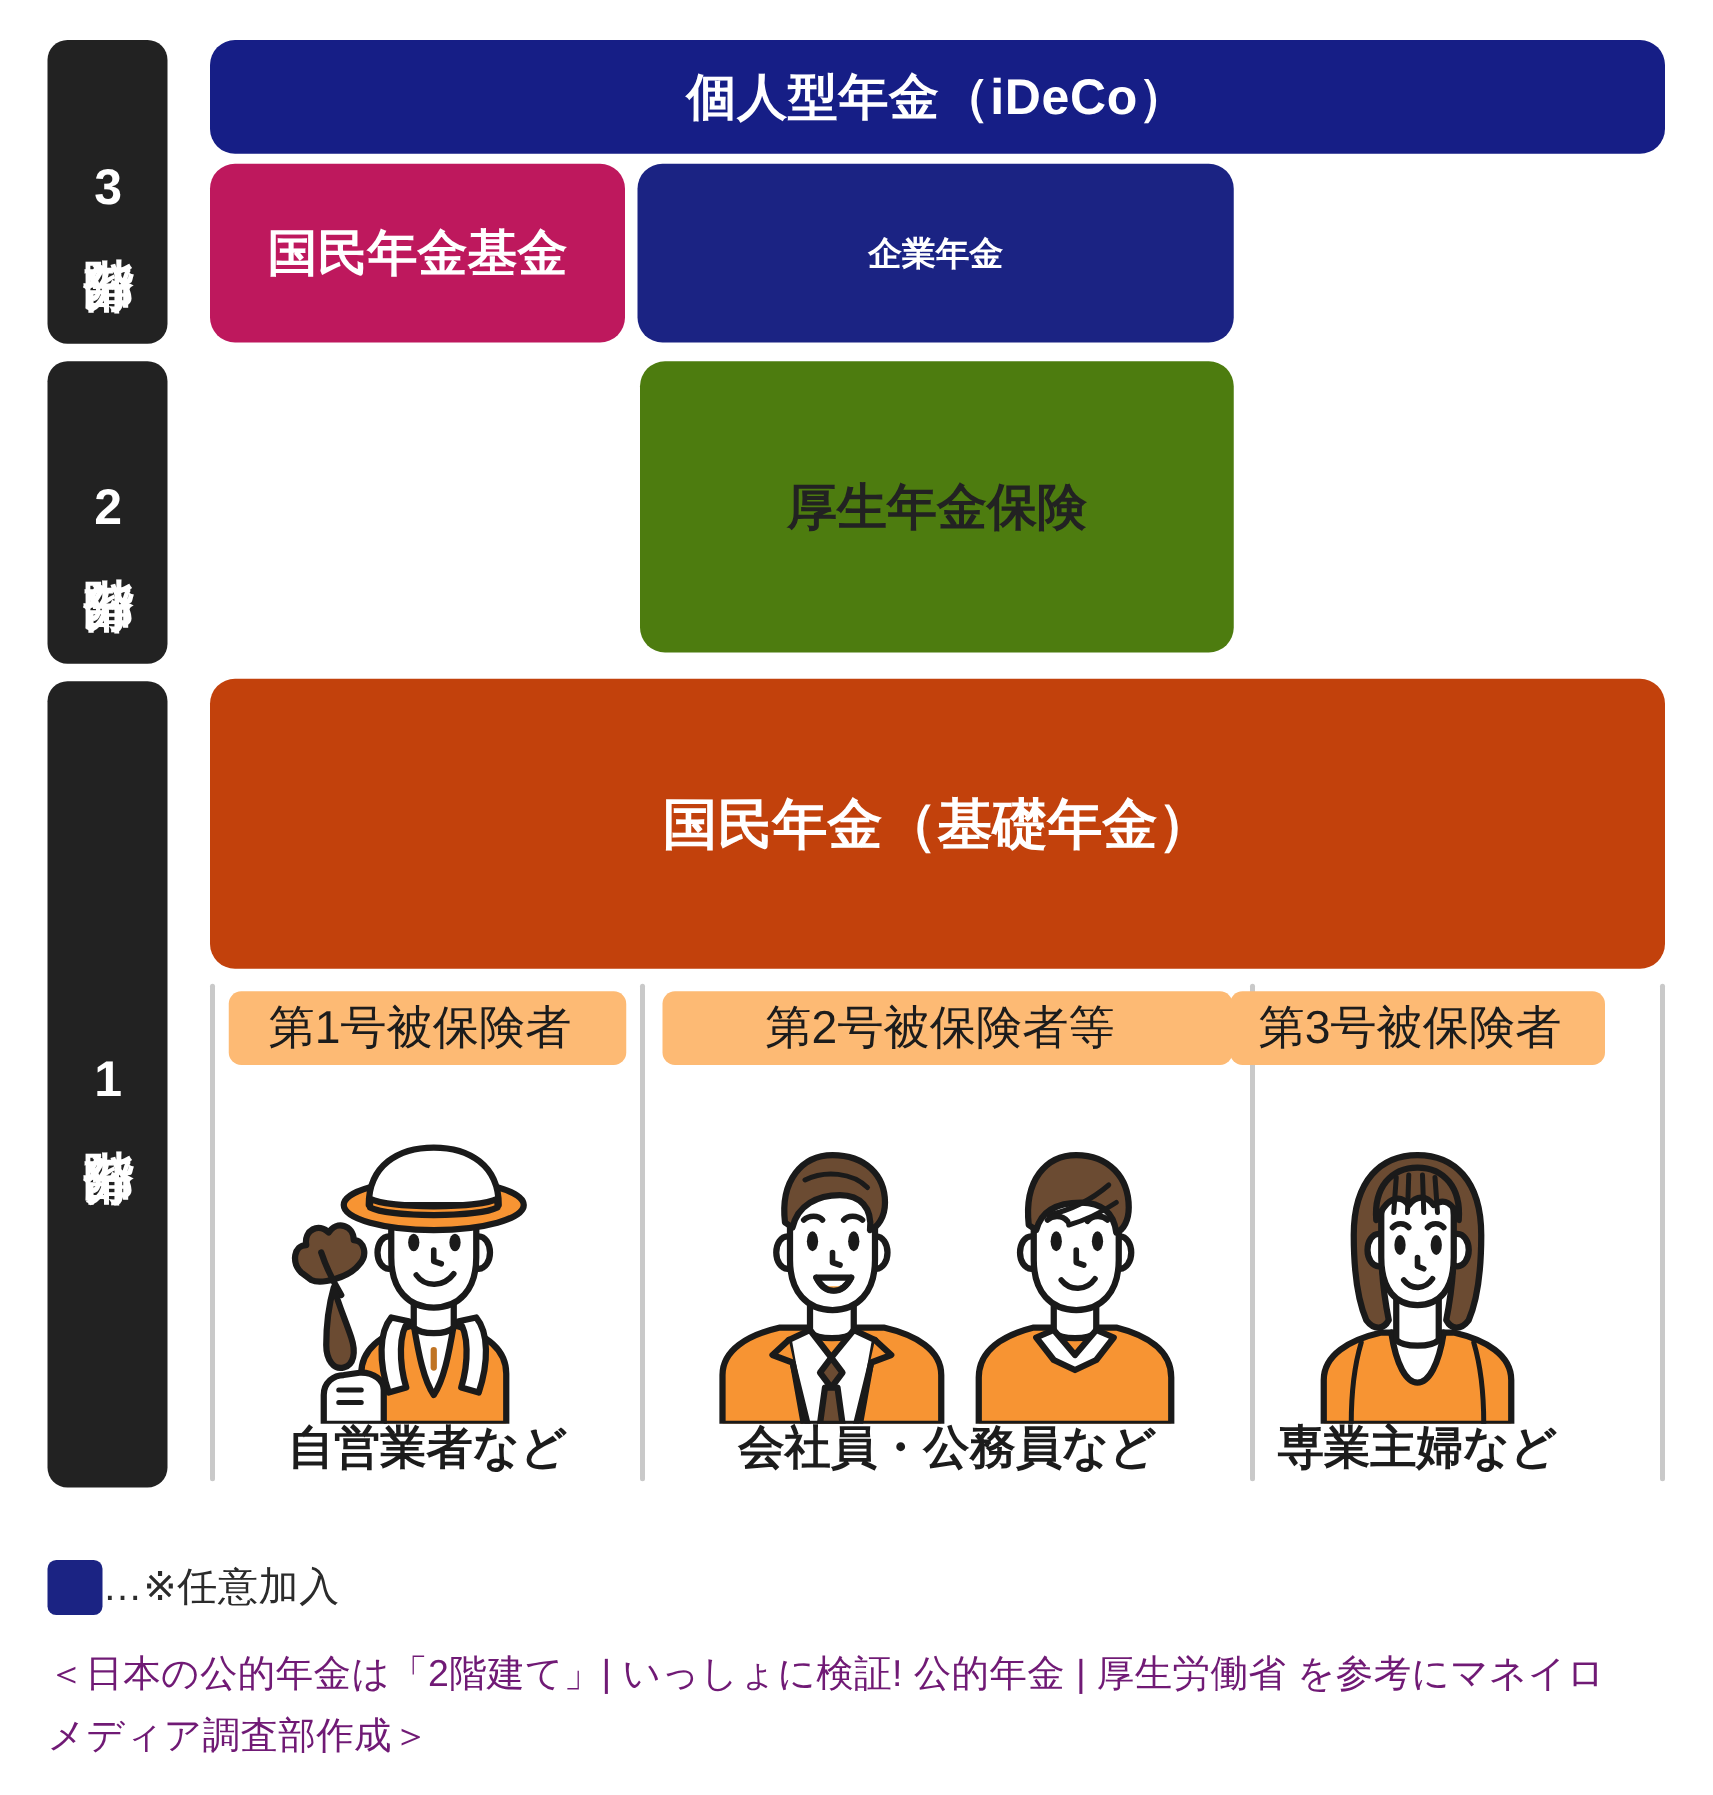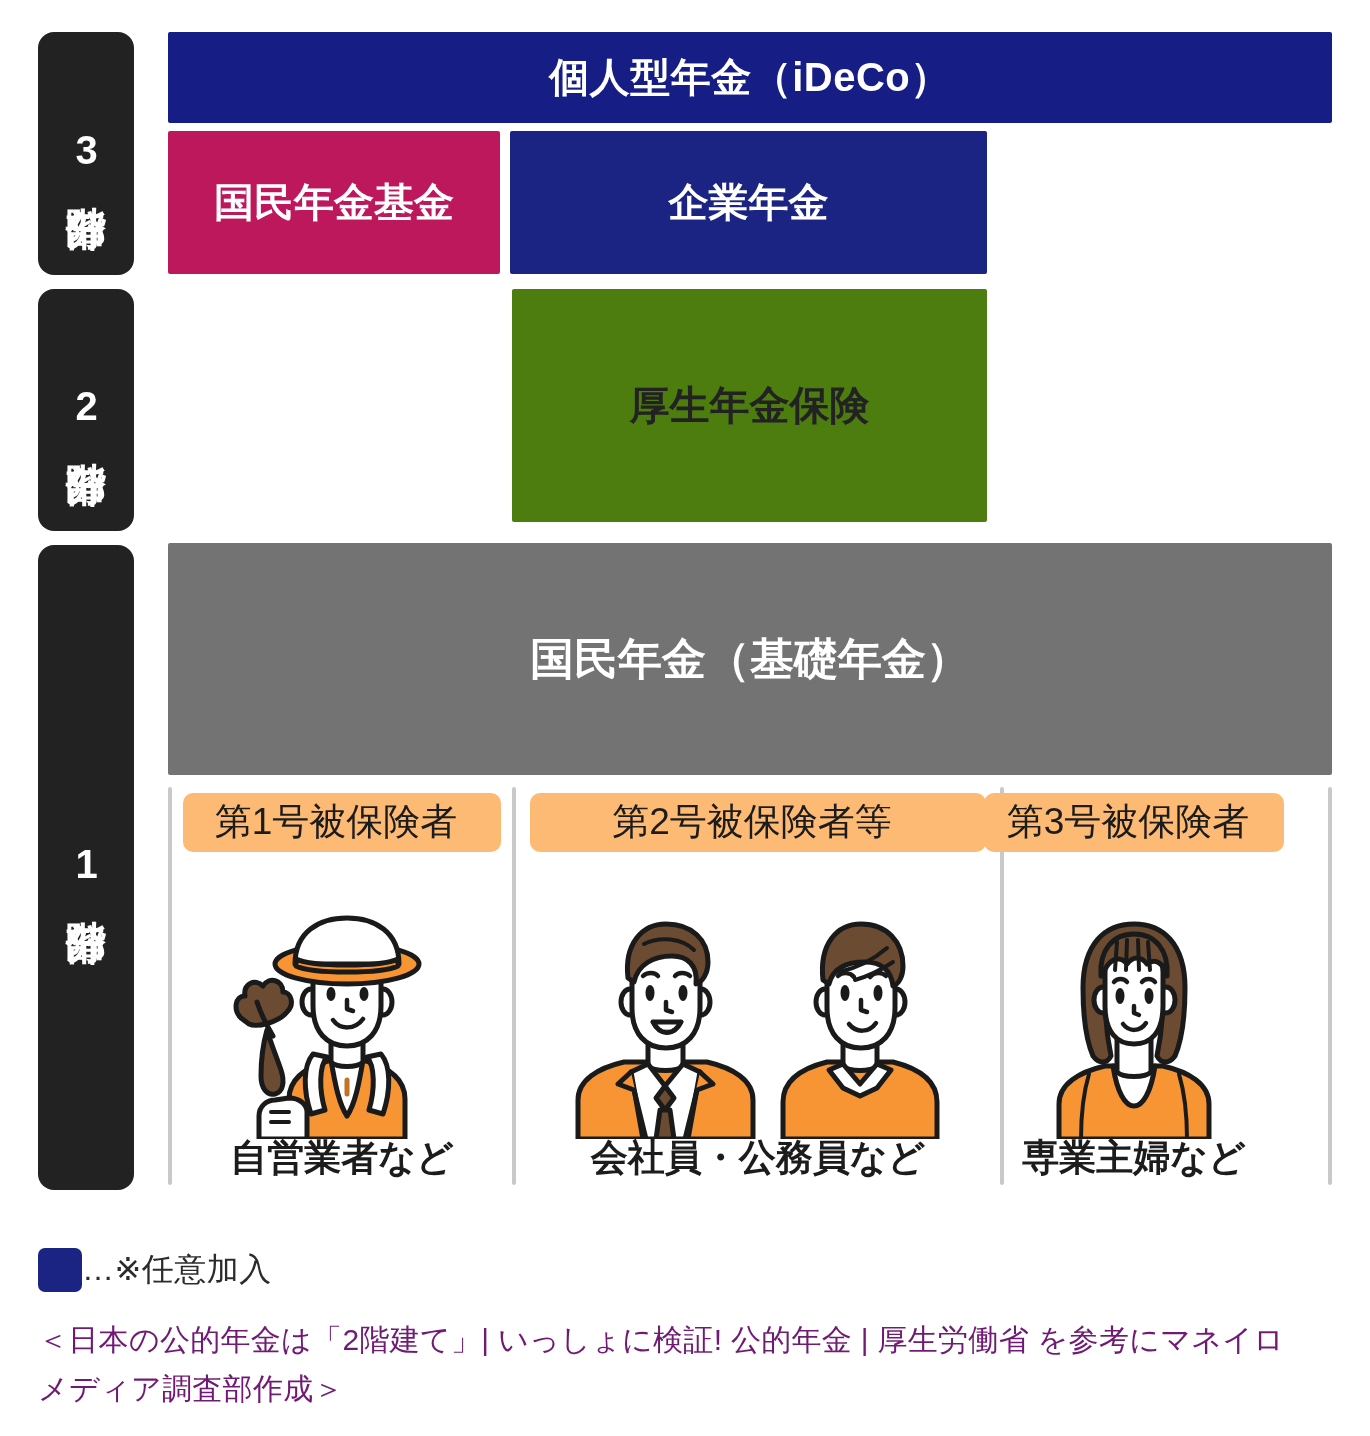--- a/index.html
+++ b/index.html
@@ -46,48 +46,48 @@
     line-height: 1.08;
     white-space: nowrap;
   }
   #tier-3 { top: 32px;  height: 243px; }
   #tier-2 { top: 289px; height: 242px; }
   #tier-1 { top: 545px; height: 645px; }
 
   
   .pension-box {
     position: absolute;
-    border-radius: 2px;
+    border-radius: 20px;
     display: flex;
     align-items: center;
     justify-content: center;
     font-weight: 800;
     text-align: center;
     box-sizing: border-box;
   }
   #box-ideco {
     left: 168px; top: 32px; width: 1164px; height: 91px;
     background: #161E86; color: #ffffff; font-size: 40px;
     letter-spacing: 0.5px;
   }
   #box-kokumin-kikin {
     left: 168px; top: 131px; width: 332px; height: 143px;
     background: #be185d; color: #ffffff; font-size: 40px;
   }
   #box-kigyo {
     left: 510px; top: 131px; width: 477px; height: 143px;
-    background: #1B2383; color: #ffffff; font-size: 40px;
+    background: #1B2383; color: #ffffff; font-size: 27px;
   }
   #box-kosei {
     left: 512px; top: 289px; width: 475px; height: 233px;
     background: #4d7c0f; color: #222222; font-size: 40px;
   }
   #box-kiso {
     left: 168px; top: 543px; width: 1164px; height: 232px;
-    background: #737373; color: #ffffff; font-size: 44px;
+    background: #c2410c; color: #ffffff; font-size: 44px;
   }
 
   
   #insured-columns {
     position: absolute;
     left: 168px;
     top: 785px;
     width: 1164px;
     height: 405px;
     display: flex;

